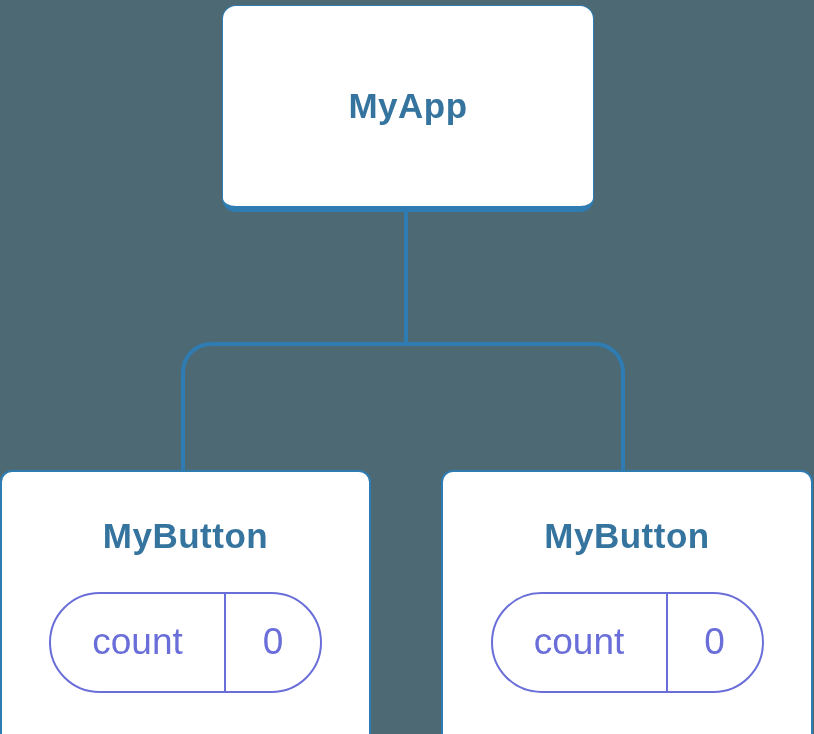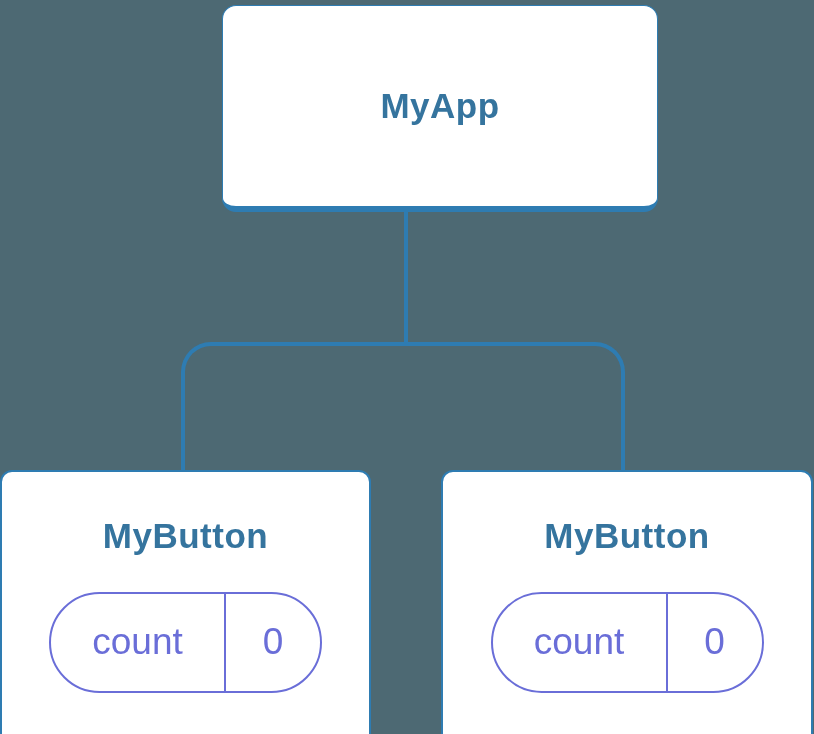--- a/index.html
+++ b/index.html
@@ -23,21 +23,21 @@
     border: 2px solid var(--blue, #2e7cb2);
     border-bottom-width: 6px;
     border-radius: 14px;
     display: flex;
     flex-direction: column;
     align-items: center;
   }
   .node.root {
     left: 222px;
     top: 5px;
-    width: 436px;
+    width: 372px;
     height: 207px;
     justify-content: center;
     border-width: 1.5px;
     border-bottom-width: 6px;
   }
   .node.child {
     top: 470px;
     width: 371px;
     height: 314px;
     border-radius: 12px;

